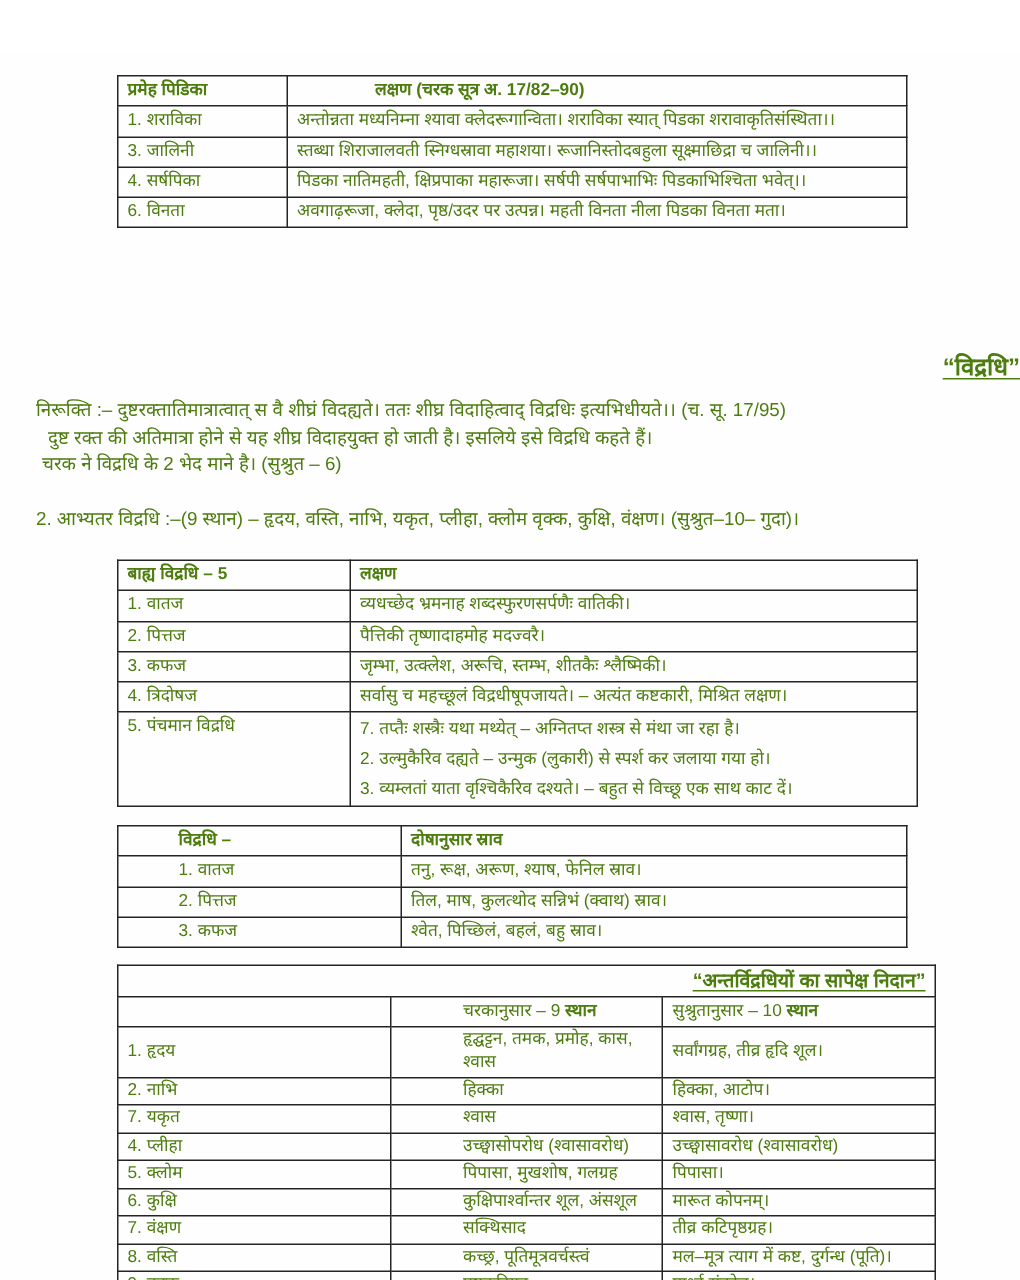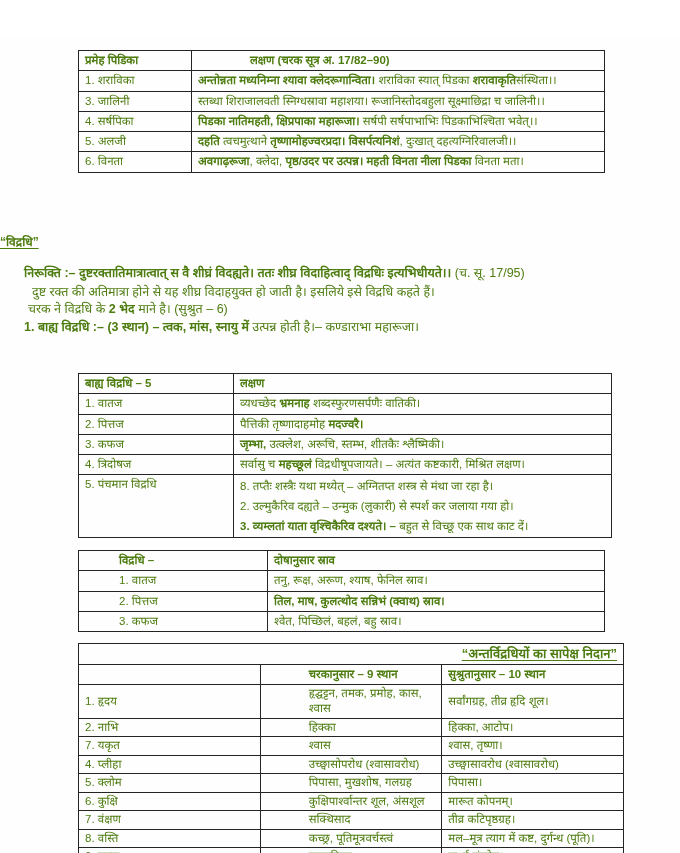--- a/index.html
+++ b/index.html
@@ -8,28 +8,28 @@
     font-family:"Liberation Sans","DejaVu Sans",sans-serif;
     color:#4d7c0f; overflow:hidden;margin-top:36px;
   }
   table { border-collapse:collapse; position:absolute; table-layout:fixed; background:#fefefe; }
   td,th {
     border:1.6px solid #242424; padding:1px 6px; font-size:11.5px;
     font-weight:normal; text-align:left; vertical-align:middle; line-height:1.5;
     overflow:hidden; white-space:normal;
   }
   th { font-weight:bold; }
-  .b { font-weight:bold; }
+  .b { font-weight:normal; }
   .t1 { left:78px; top:14px; width:527px; }
   .t1 .c1 { width:100px; }
   .t1 .lakshan-head { padding-left:58px; }
   .sec-line { position:absolute; font-size:12.5px; white-space:nowrap; }
   .heading {
-    position:absolute; left:0; top:197px; width:680px; text-align:left;
-    font-size:12px; font-weight:bold;
+    position:absolute; left:0; top:197px; width:680px; text-align:right;
+    font-size:16px; font-weight:bold;
   }
   .heading span { text-decoration:underline; text-underline-offset:2px; }
   .t2 { left:78px; top:337px; width:534px; }
   .t2 .c1 { width:142px; }
   .cell-line { line-height:20px; }
   .t3 { left:78px; top:514px; width:527px; }
   .t3 .c1 { width:142px;padding-left:40px; }
   .t4 { left:78px; top:607px; width:546px; }
   .t4 .c1 { width:130px; }
   .t4 .c2 { width:184px;padding-left:48px; }
@@ -60,35 +60,31 @@
     </tr>
     <tr>
       <td class="c1">3. जालिनी</td>
       <td><span>स्तब्धा शिराजालवती स्निग्धस्रावा महाशया। रूजानिस्तोदबहुला सूक्ष्माछिद्रा च जालिनी।।</span></td>
     </tr>
     <tr>
       <td class="c1">4. सर्षपिका</td>
       <td><span class="b">पिडका नातिमहती, क्षिप्रपाका महारूजा। </span><span>सर्षपी सर्षपाभाभिः पिडकाभिश्चिता भवेत्।।</span></td>
     </tr>
     <tr>
-      <td class="c1">5. अलजी</td>
-      <td><span class="b">दहति </span><span>त्वचमुत्थाने </span><span class="b">तृष्णामोहज्वरप्रदा। विसर्पत्यनिशं</span><span>, दुःखात् दहत्यग्निरिवालजी।।</span></td>
-    </tr>
-    <tr>
       <td class="c1">6. विनता</td>
       <td><span class="b">अवगाढ़रूजा</span><span>, क्लेदा, </span><span class="b">पृष्ठ/उदर पर उत्पन्न। महती विनता नीला पिडका </span><span>विनता मता।</span></td>
     </tr>
   </tbody>
     </table>
 
   <div class="heading"><span>“विद्रधि”</span></div>
   <div class="sec-line" style="left:24px; top:228px;"><span class="b">निरूक्ति :– दुष्टरक्तातिमात्रात्वात् स वै शीघ्रं विदह्यते। ततः शीघ्र विदाहित्वाद् विद्रधिः इत्यभिधीयते।। </span><span>(च. सू. 17/95)</span></div>
   <div class="sec-line" style="left:32px; top:247px;">दुष्ट रक्त की अतिमात्रा होने से यह शीघ्र विदाहयुक्त हो जाती है। इसलिये इसे विद्रधि कहते हैं।</div>
   <div class="sec-line" style="left:28px; top:264px;"><span>चरक ने विद्रधि के </span><span class="b">2 भेद </span><span>माने है। (सुश्रुत – 6)</span></div>
-  <div class="sec-line" style="left:24px; top:282px;"><span class="b">1. बाह्य विद्रधि  :– (3 स्थान)  – त्वक, मांस, स्नायु में </span><span>उत्पन्न होती है।– कण्डाराभा महारूजा।</span></div>
+  <div class="sec-line" style="left:24px; top:301px;"><span class="b">2. आभ्यतर विद्रधि :–(9 स्थान) </span><span>– हृदय, वस्ति, नाभि, यकृत, प्लीहा, क्लोम वृक्क, कुक्षि, वंक्षण। (सुश्रुत–10– गुदा)।</span></div>
 
   <table class="t2">
     <tbody>
         <tr>
       <th class="c1">बाह्य विद्रधि – 5</th>
       <th>लक्षण</th>
     </tr>
     <tr>
       <td class="c1">1. वातज</td>
       <td><span>व्यधच्छेद </span><span class="b">भ्रमनाह </span><span>शब्दस्फुरणसर्पणैः वातिकी।</span></td>
@@ -101,21 +97,21 @@
       <td class="c1">3. कफज</td>
       <td><span class="b">जृम्भा,</span><span> उत्क्लेश, अरूचि, स्तम्भ, शीतकैः श्लैष्मिकी।</span></td>
     </tr>
     <tr>
       <td class="c1">4. त्रिदोषज</td>
       <td><span>सर्वासु च </span><span class="b">महच्छूलं </span><span>विद्रधीषूपजायते। – अत्यंत कष्टकारी, मिश्रित लक्षण।</span></td>
     </tr>
     <tr>
       <td class="c1" style="vertical-align:top;">5. पंचमान विद्रधि</td>
       <td>
-        <div class="cell-line"><span>8. तप्तैः शस्त्रैः यथा मथ्येत् – अग्नितप्त शस्त्र से मंथा जा रहा है।</span></div>
+        <div class="cell-line"><span>7. तप्तैः शस्त्रैः यथा मथ्येत् – अग्नितप्त शस्त्र से मंथा जा रहा है।</span></div>
         <div class="cell-line"><span>2. उल्मुकैरिव दह्यते – उन्मुक (लुकारी) से स्पर्श कर जलाया गया हो।</span></div>
         <div class="cell-line"><span class="b">3. व्यम्लतां याता वृश्चिकैरिव दश्यते। – </span><span>बहुत से विच्छू एक साथ काट दें।</span></div>
       </td>
     </tr>
   </tbody>
     </table>
 
   <table class="t3">
     <tbody>
         <tr>

